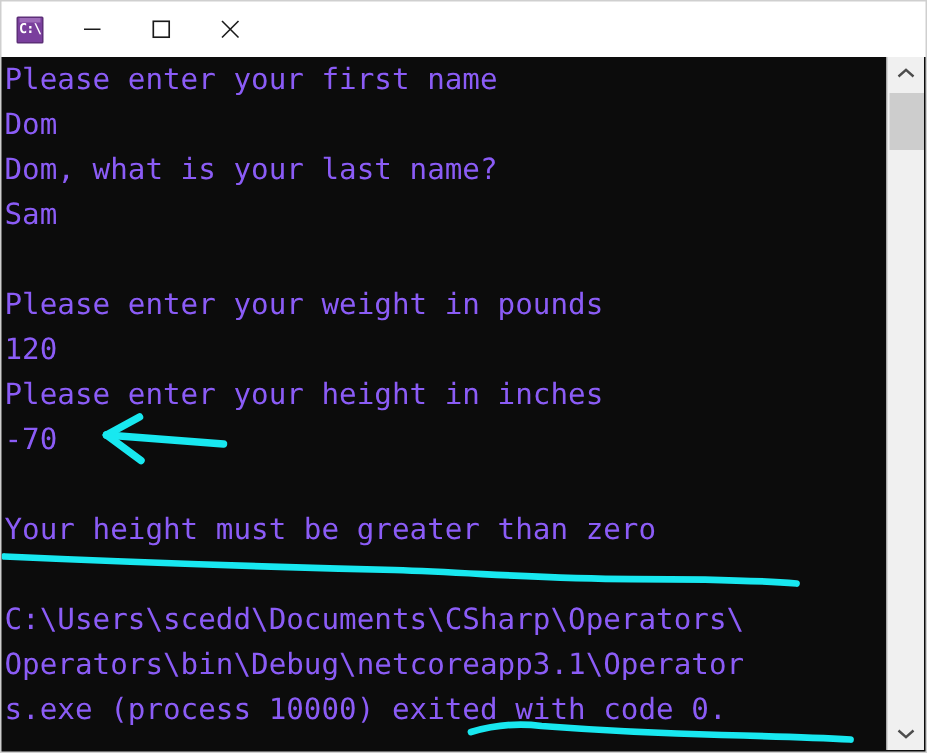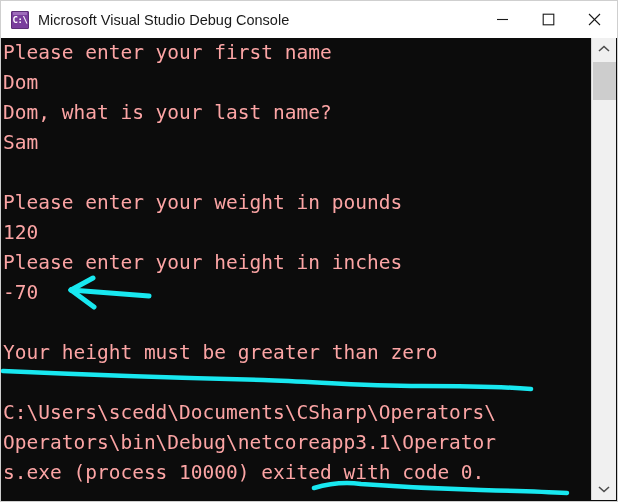--- a/index.html
+++ b/index.html
@@ -102,21 +102,21 @@
   #console-text {
     position: absolute;
     left: 2px;
     top: 0px;
     width: 588px;
     margin: 0;
     padding: 0;
     font-family: "DejaVu Sans Mono", "Liberation Mono", monospace;
     font-size: 19.5px;
     line-height: 30px;
-    color: #fca5a5;
+    color: #8b5cf6;
     white-space: pre;
     letter-spacing: 0px;
   }
   .console-line {
     height: 30px;
     white-space: pre;
   }
 
   
   #scrollbar {
@@ -162,21 +162,20 @@
 </head>
 <body>
 
 <div id="app-window">
 
   <div id="titlebar">
     <div id="app-icon">
       <div class="topbar"></div>
       <div class="glyph">C:\</div>
     </div>
-    <div id="window-title">Microsoft Visual Studio Debug Console</div>
 
     <div class="win-btn">
       <svg width="13" height="13" viewBox="0 0 13 13">
         <line x1="1" y1="6.5" x2="12" y2="6.5" stroke="#1a1a1a" stroke-width="1.1"></line>
       </svg>
     </div>
     <div class="win-btn">
       <svg width="13" height="13" viewBox="0 0 13 13">
         <rect x="1.2" y="1.2" width="10.6" height="10.6" fill="none" stroke="#1a1a1a" stroke-width="1.1"></rect>
       </svg>

